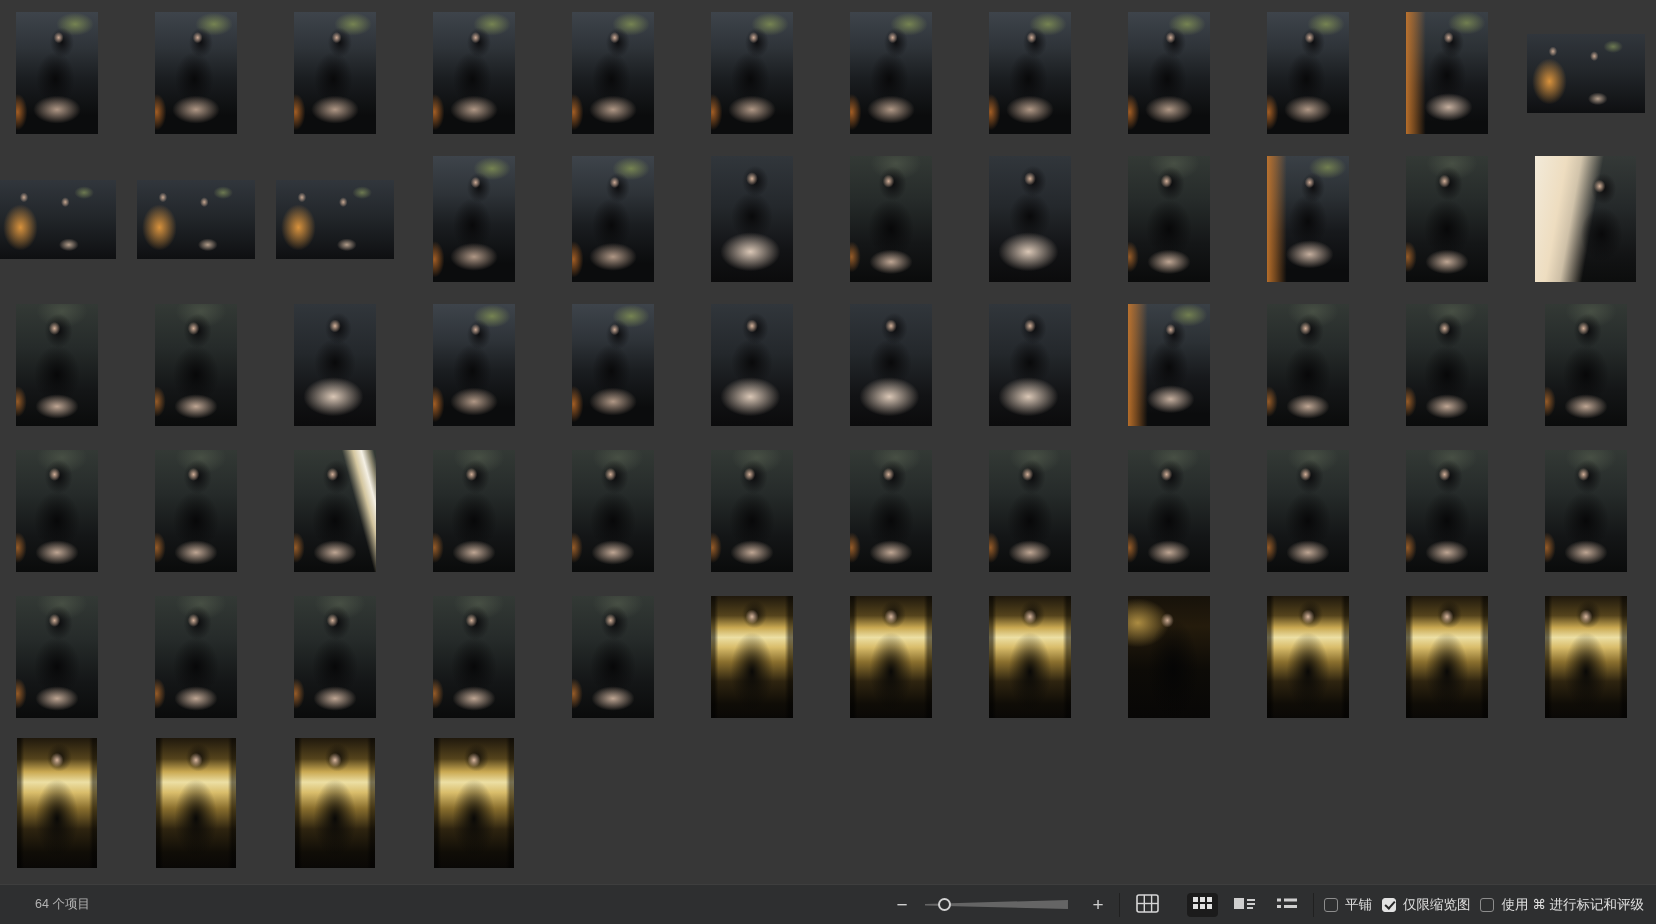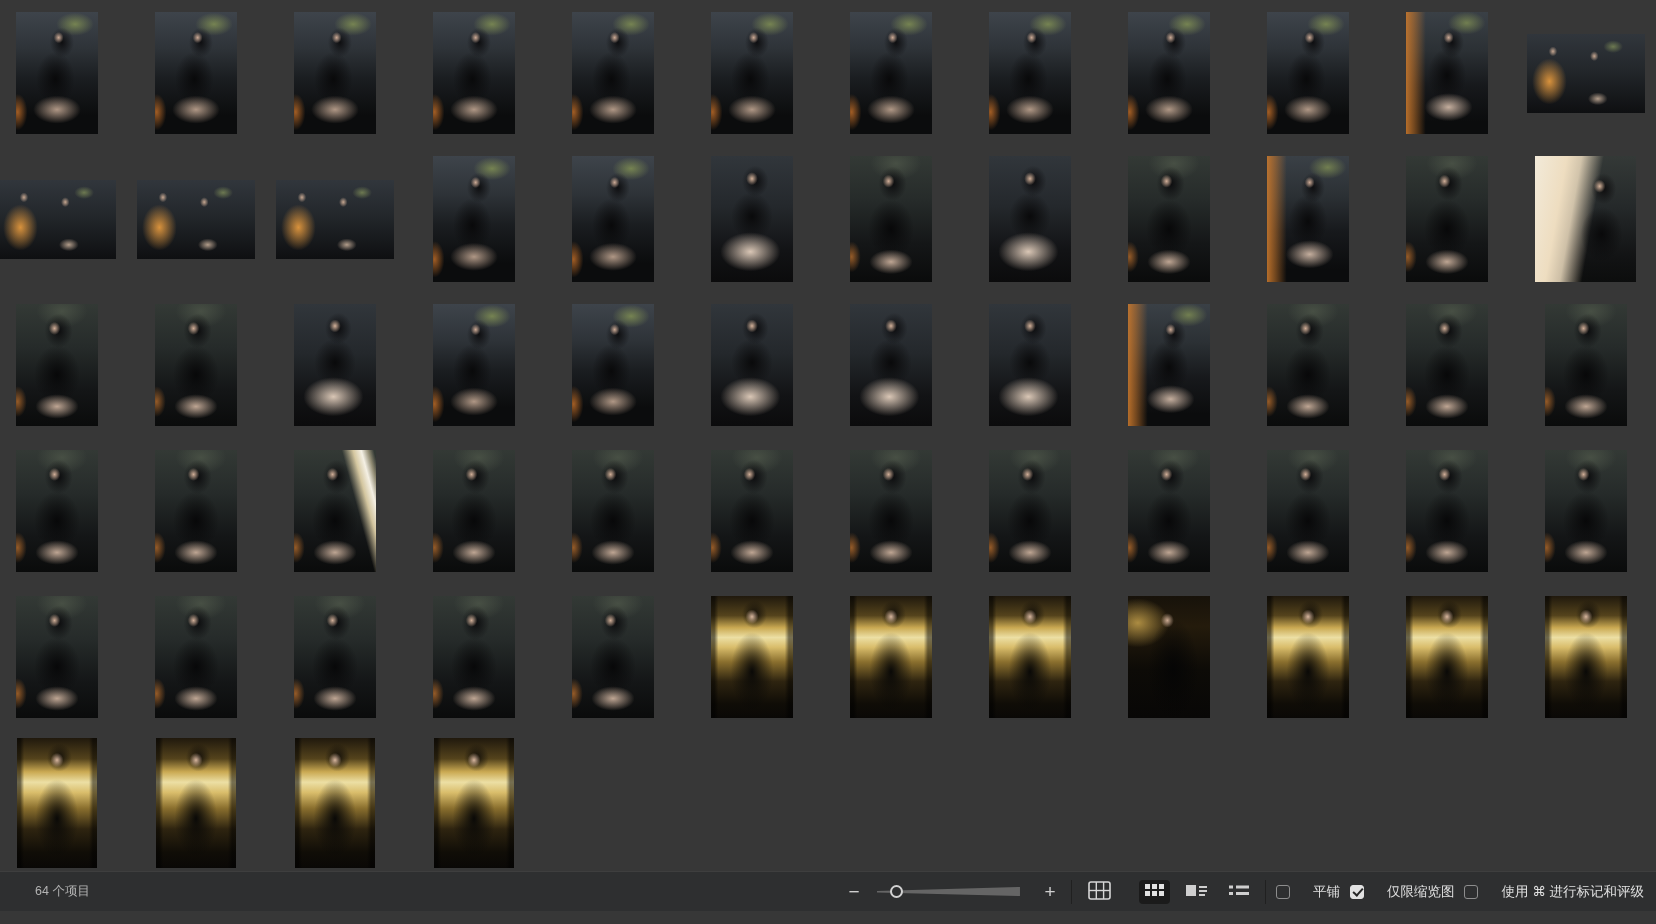--- a/index.html
+++ b/index.html
@@ -98,21 +98,21 @@
   .v-gold-dark {
     background:
       radial-gradient(ellipse 9px 10px at 48% 20%, rgba(220,185,160,.9), transparent 72%),
       radial-gradient(ellipse 30px 60px at 55% 60%, rgba(5,5,5,.95), transparent 85%),
       radial-gradient(ellipse 45px 35px at 12% 22%, rgba(196,160,75,.85), transparent 70%),
       linear-gradient(180deg,#17120a 0%,#241b0c 25%,#0d0b07 60%,#080706 100%);
   }
 
   
   .bottom-bar {
-    position:absolute; left:0; bottom:13px; width:1656px; height:40px;
+    position:absolute; left:0; bottom:0; width:1656px; height:40px;
     background:#2e2f30; border-top:1px solid #3e3e3e;
     display:flex; align-items:center;
   }
   .status-text { margin-left:35px; font-size:12.5px; color:#b3b3b3; }
   .bar-right { margin-left:auto; display:flex; align-items:center; gap:10px; padding-right:12px; }
 
   .zoom-btn {
     background:none; border:none; color:#cfcfcf; font-size:19px; line-height:1;
     width:22px; height:24px; cursor:default; padding:0; font-family:inherit;
   }
@@ -120,21 +120,21 @@
   .zoom-track { position:absolute; left:0; top:3px; width:143px; height:12px; background:#656565;
     clip-path:polygon(0 46%, 100% 12%, 100% 88%, 0 58%); }
   .zoom-knob { position:absolute; left:13px; top:2px; width:13px; height:13px; border-radius:50%;
     border:2px solid #d2d2d2; background:#2e2f30; }
 
   .vseparator { width:1px; height:24px; background:#202020; }
 
   .view-btn { background:none; border:none; padding:4px 6px; display:flex; align-items:center; border-radius:4px; }
   .view-btn.active { background:#1b1b1b; }
 
-  .cb-control { display:flex; align-items:center; gap:23px; cursor:default;text-align:right; }
+  .cb-control { display:flex; align-items:center; gap:7px; cursor:default;text-align:right; }
   .cb-box { width:14px; height:14px; border:1.5px solid #8d8d8d; border-radius:3px; background:transparent; position:relative; flex:0 0 auto; }
   .cb-box.checked { background:#e2e2e2; border-color:#e2e2e2; }
   .cb-box.checked::after {
     content:""; position:absolute; left:4px; top:0.5px; width:4px; height:8px;
     border-right:2px solid #262626; border-bottom:2px solid #262626; transform:rotate(42deg);
   }
   .cb-label { font-size:13.5px; color:#e0e0e0; white-space:nowrap; }
   .group-gap { width:2px; }
 </style>
 </head>

